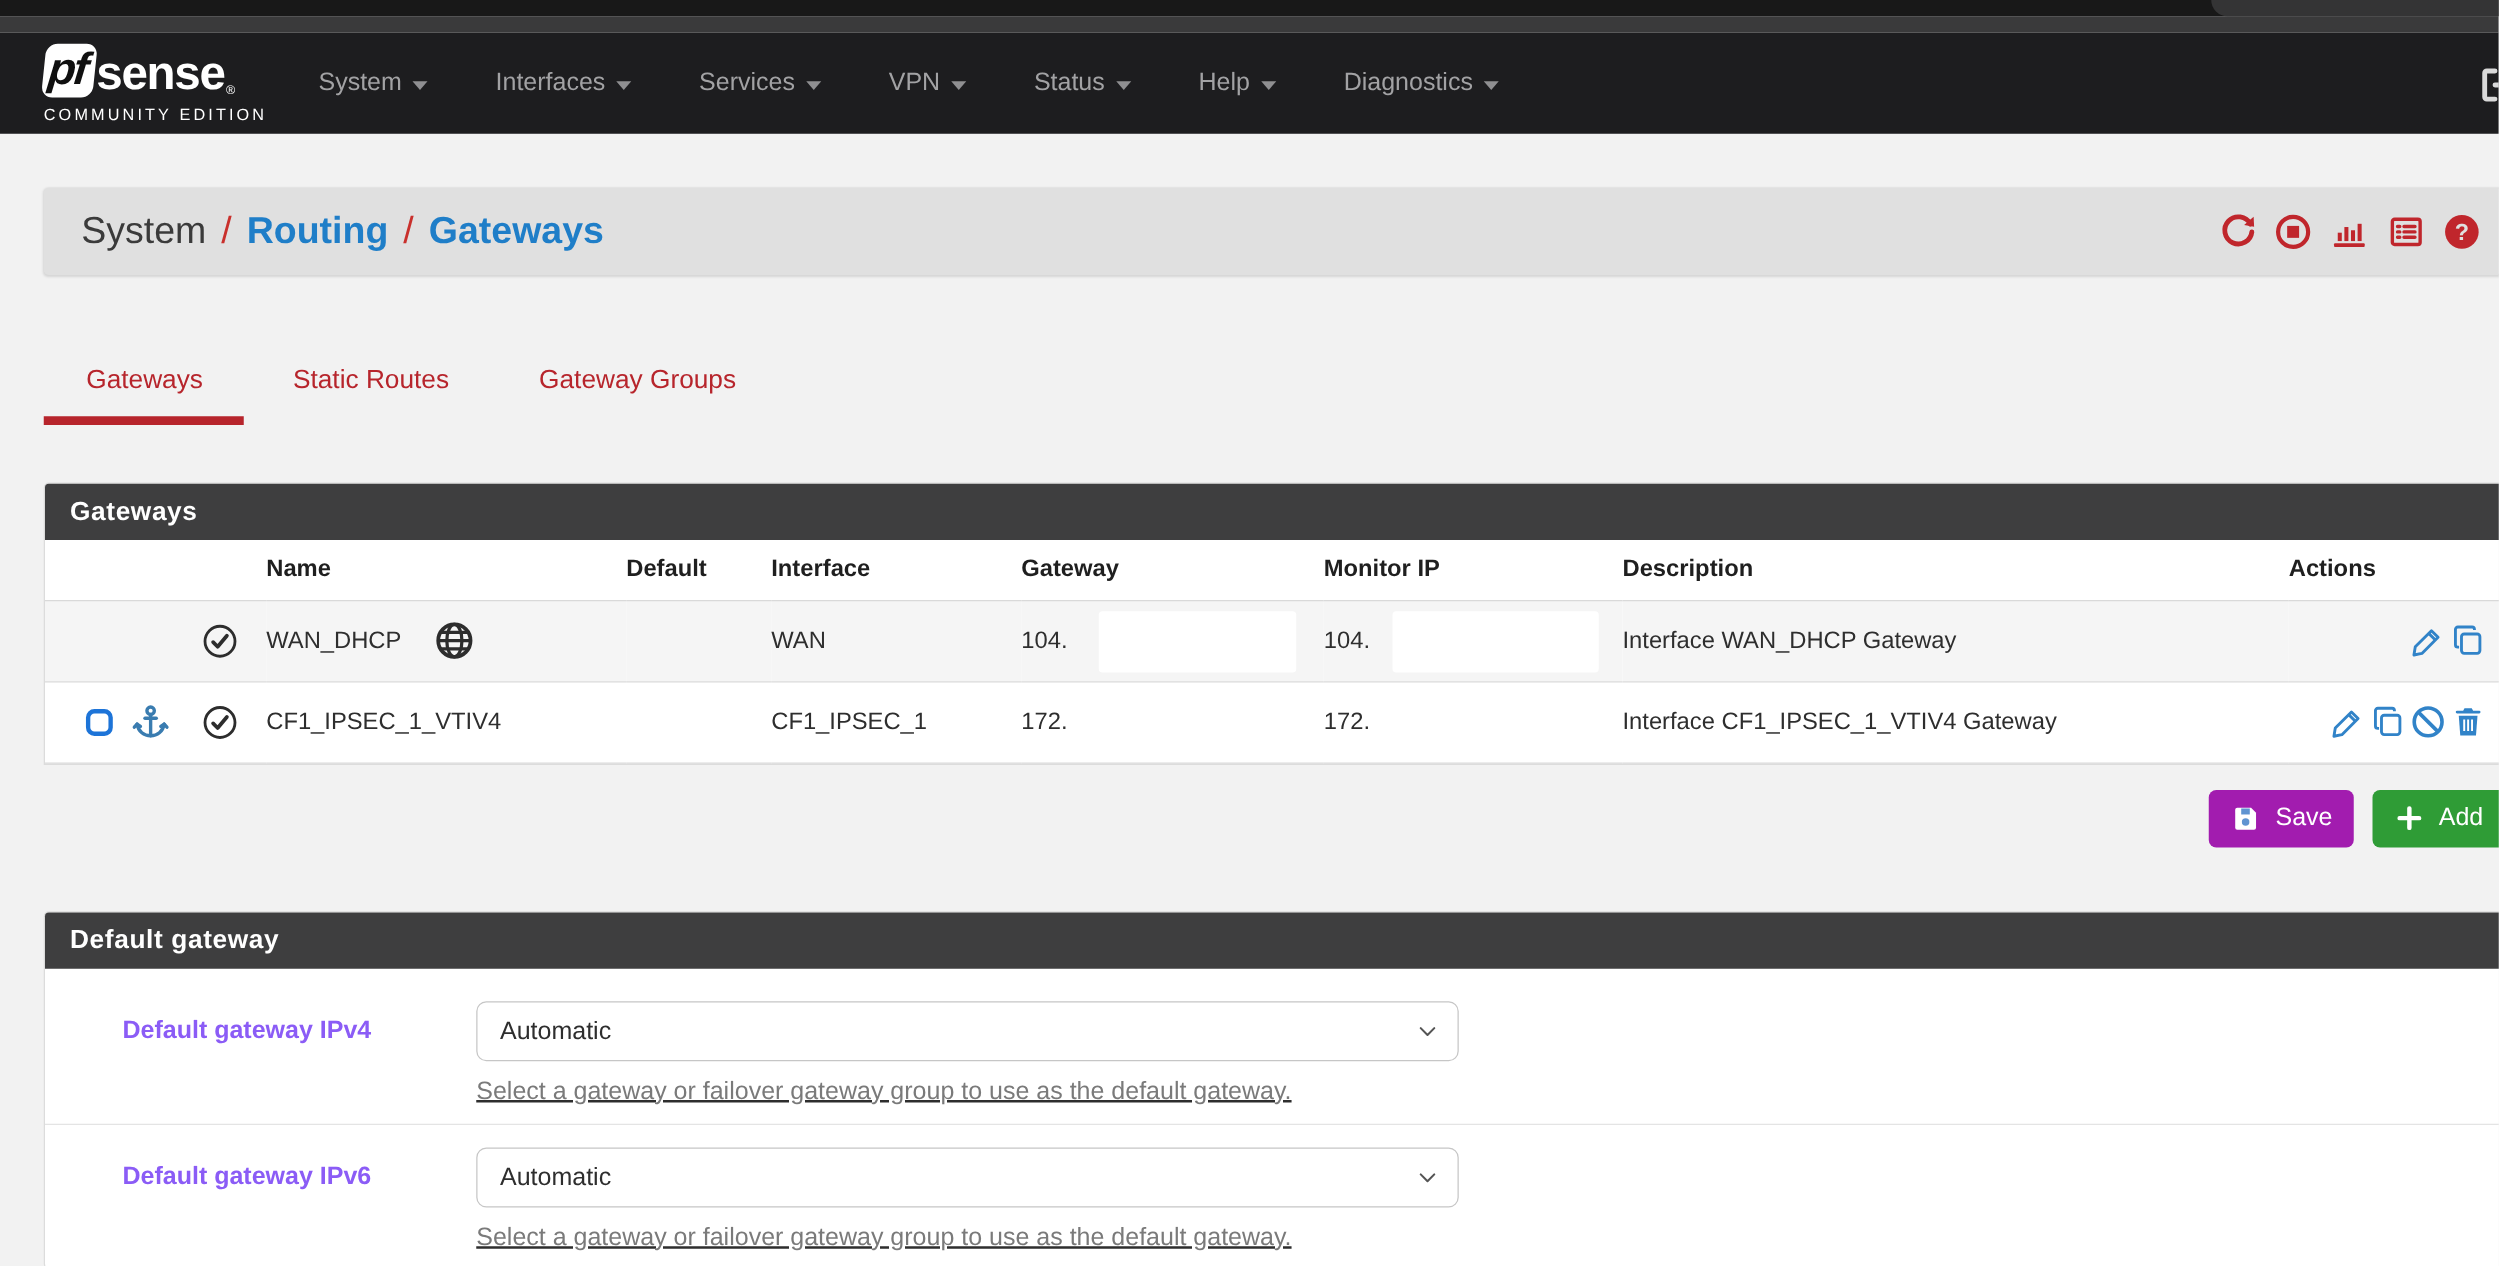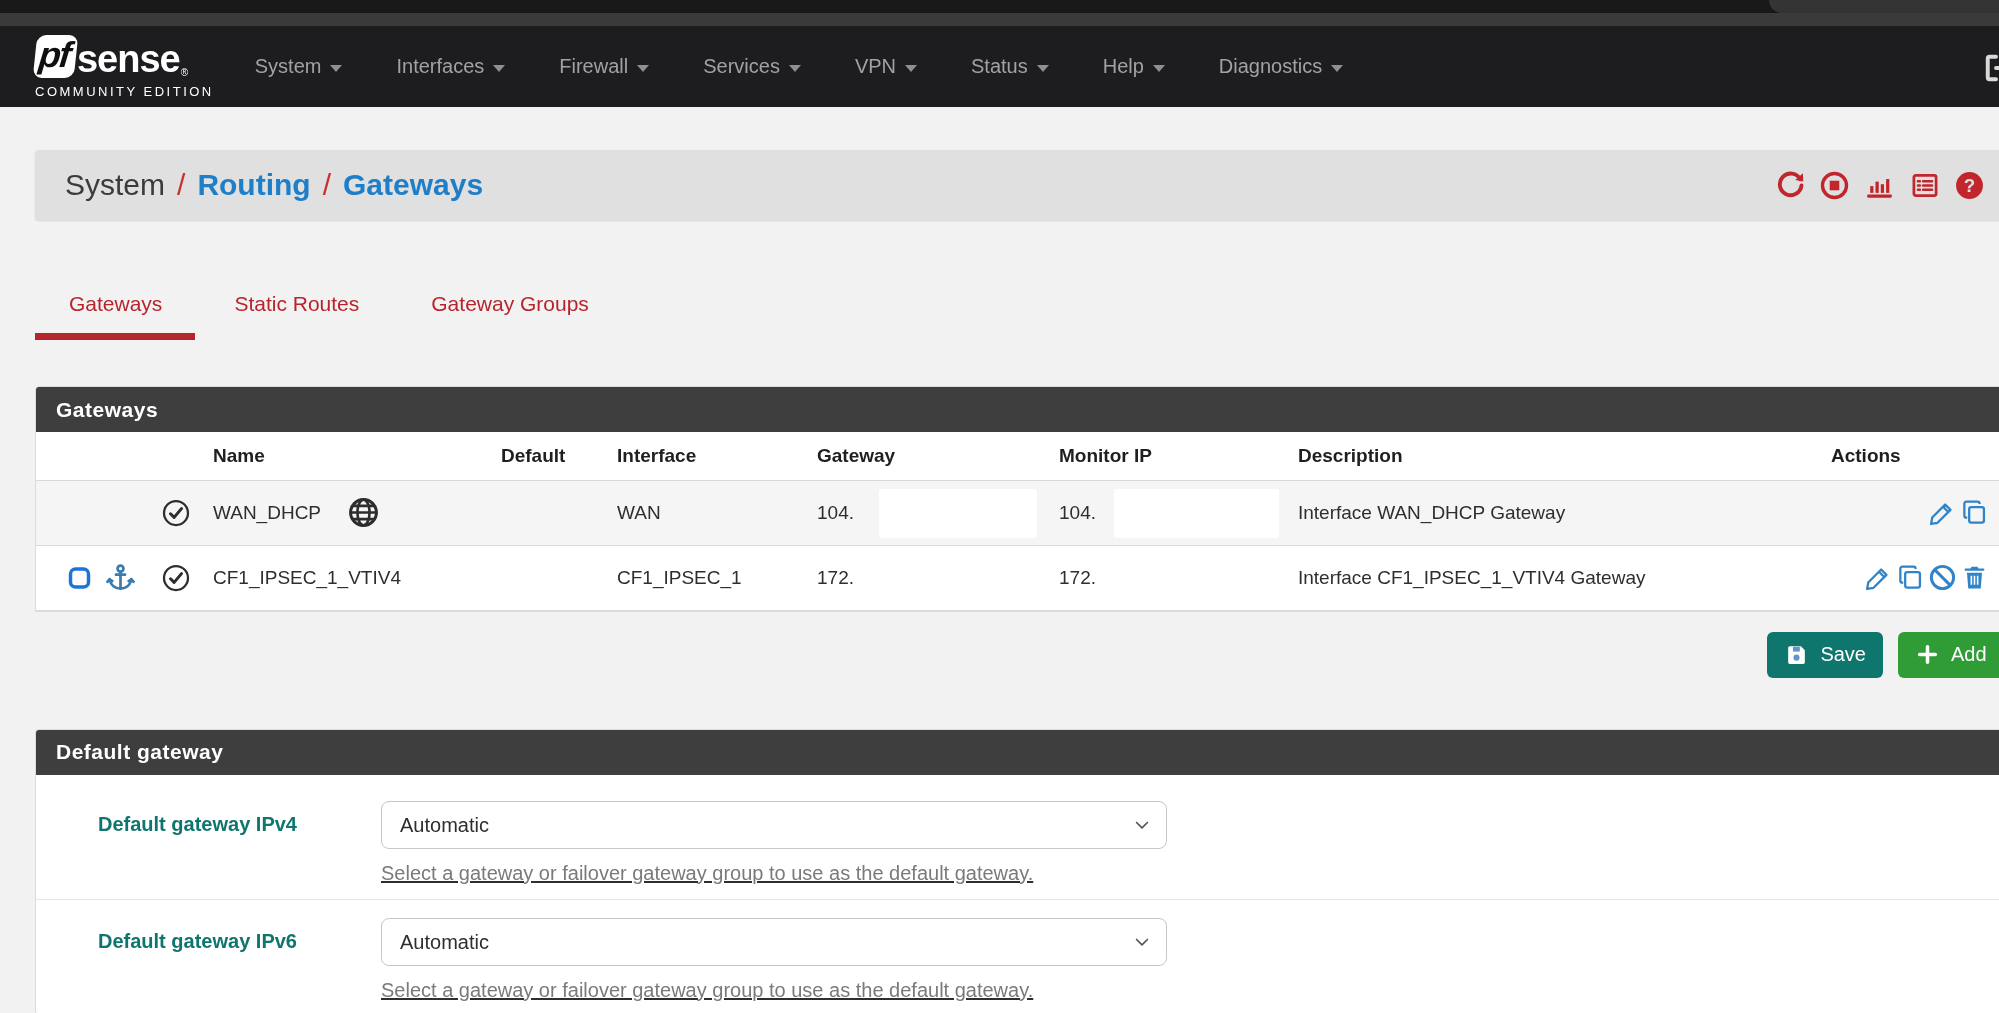--- a/index.html
+++ b/index.html
@@ -81,30 +81,30 @@
     padding-right:30px; color:#3183c8; }
   td.actions-cell .aicon { cursor:pointer; display:flex; }
   .icon-square { color:#1d74d8; }
   .icon-anchor { color:#3a7cb0; }
 
   
   .btn-row { margin-top:20px; display:flex; justify-content:flex-end; gap:15px; width:1995px; }
   .btn { height:46px; border:none; border-radius:6px; color:#fff; font-size:20px;
     font-family:inherit; display:inline-flex; align-items:center; gap:11px;
     padding:0 17px; cursor:pointer; }
-  .btn-save { background:#0f766e; }
+  .btn-save { background:#a21caf; }
   .btn-add  { background:#2f9c36; width:132px; }
 
   
   .panel.defgw { margin-top:51px; border-radius:4px; }
   .form-row { display:flex; padding:26px 0 14px 0; }
   .form-row.second { padding:18px 0 12px 0; }
   .form-row + .form-row { border-top:1px solid #e4e4e4; }
   .form-label { width:345px; padding-left:62px; font-weight:bold; font-size:20px;
-    color:#0f766e; padding-top:12px; }
+    color:#8b5cf6; padding-top:12px; }
   .form-field { width:786px;text-decoration:underline; }
   .select-wrap { position:relative; width:786px; }
   select.gw-select { width:786px; height:48px; appearance:none; -webkit-appearance:none;
     border:1px solid #c6c6c6; border-radius:8px; background:#fff; font-size:20px;
     color:#2e2e2e; padding:0 46px 0 18px; font-family:inherit; }
   .select-chevron { position:absolute; right:15px; top:14px; pointer-events:none; color:#555; }
   .form-help { margin-top:13px; font-size:20px; color:#7a7a7a; }
 
   svg { display:block; }
 </style>
@@ -125,24 +125,20 @@
     </div>
     <div class="logo-sub">COMMUNITY EDITION</div>
   </div>
   <div class="nav-menu">
     <div class="nav-item">
         <span>System</span>
         <span class="caret"></span>
       </div>
     <div class="nav-item">
         <span>Interfaces</span>
-        <span class="caret"></span>
-      </div>
-    <div class="nav-item">
-        <span>Firewall</span>
         <span class="caret"></span>
       </div>
     <div class="nav-item">
         <span>Services</span>
         <span class="caret"></span>
       </div>
     <div class="nav-item">
         <span>VPN</span>
         <span class="caret"></span>
       </div>

